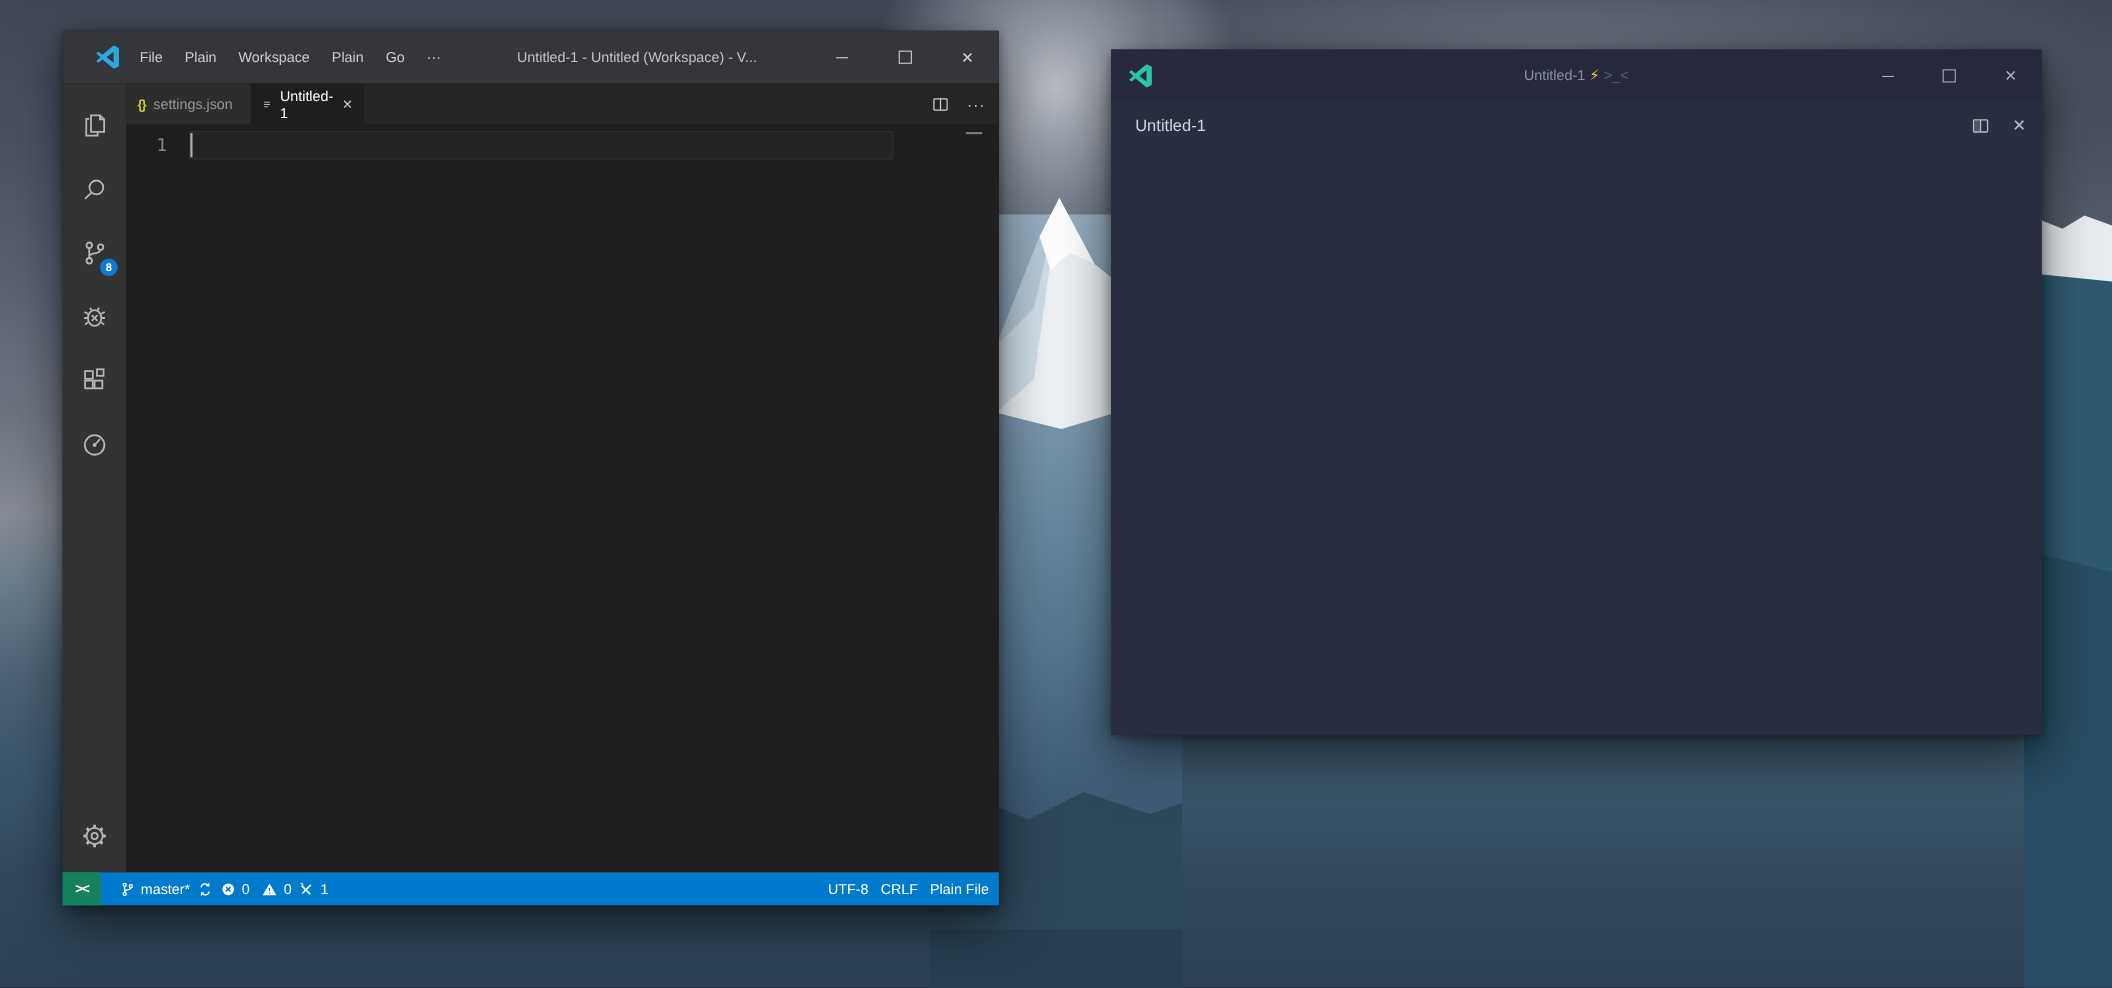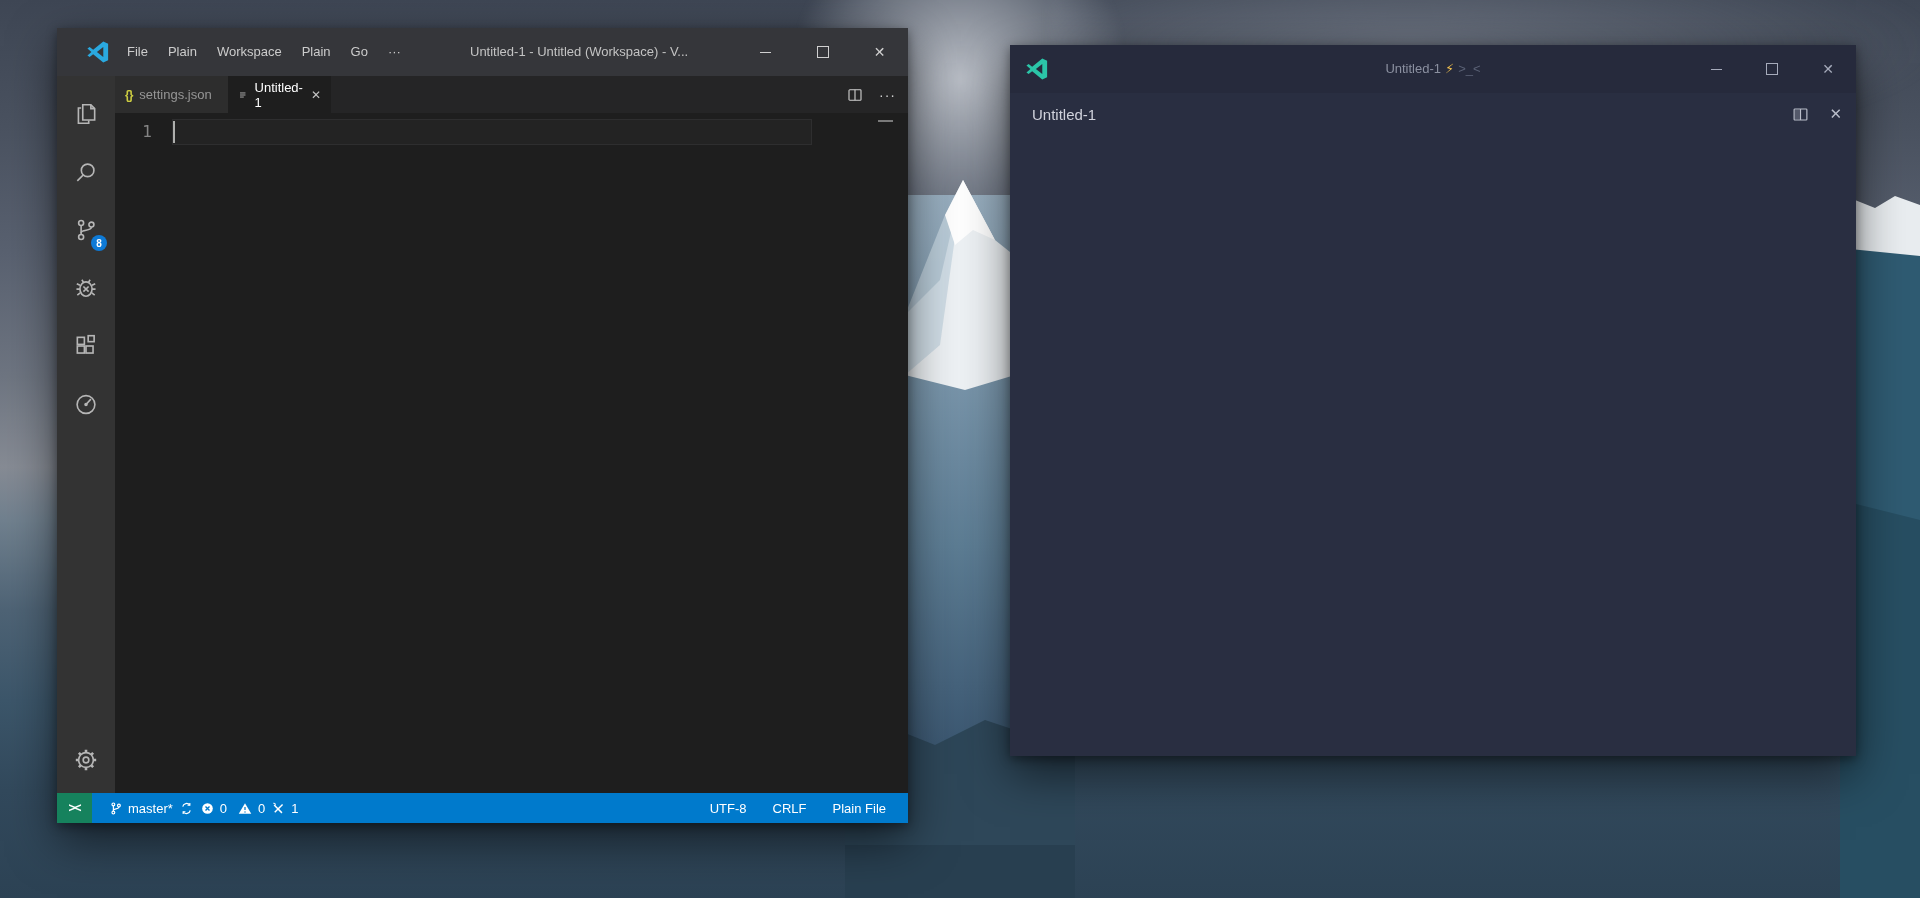--- a/index.html
+++ b/index.html
@@ -9,21 +9,21 @@
   .cloud1{position:absolute;left:800px;top:-20px;width:320px;height:260px;
     background:radial-gradient(ellipse at 50% 38%,rgba(205,209,216,.85),rgba(165,171,181,.35) 55%,rgba(0,0,0,0) 75%);filter:blur(3px);}
   .cloud2{position:absolute;left:1050px;top:-30px;width:900px;height:190px;
     background:radial-gradient(ellipse at 40% 40%,rgba(150,156,168,.45),rgba(0,0,0,0) 70%);filter:blur(4px);}
   .mountain{position:absolute;left:845px;top:45px;width:230px;height:853px;}
   .berg{position:absolute;left:1840px;top:0;width:80px;height:898px;}
 
   
   .window{position:absolute;box-shadow:0 18px 44px rgba(0,0,0,.55),0 3px 10px rgba(0,0,0,.4);}
   .win-left{left:57px;top:28px;width:851px;height:795px;background:#1e1e1e;}
-  .win-right{left:1010px;top:45px;width:846px;height:711px;background:#292e41;}
+  .win-right{left:1010px;top:45px;width:846px;height:623px;background:#292e41;}
 
   
   .titlebar{position:relative;height:48px;background:#35363a;display:flex;align-items:center;color:#cccccc;font-size:13px;}
   .logo{margin-left:30px;width:22px;height:22px;flex:0 0 auto;}
   .menus{display:flex;margin-left:8px;}
   .menu-item{padding:0 10px;line-height:48px;color:#cccccc;cursor:default;}
   .wtitle{position:absolute;left:413px;top:0;line-height:48px;color:#c3c3c3;white-space:nowrap;text-align:right;}
   .controls{position:absolute;right:0;top:0;height:48px;display:flex;}
   .ctrl{width:57px;height:48px;display:flex;align-items:center;justify-content:center;color:#d0d0d0;font-size:14px;}
   .ctrl-min i{display:block;width:11px;height:1px;background:#d0d0d0;}
@@ -53,21 +53,21 @@
   .gutter-num{position:absolute;left:0;top:6px;width:37px;height:26px;line-height:26px;text-align:right;color:#858585;font-family:"DejaVu Sans Mono",monospace;font-size:16px;}
   .curline{position:absolute;left:57px;top:6px;width:640px;height:26px;border:1px solid #2e2e2f;background:rgba(255,255,255,.025);box-sizing:border-box;}
   .cursor{position:absolute;left:58px;top:8px;width:2px;height:22px;background:#aeafad;}
   .ruler-mark{position:absolute;right:15px;top:7px;width:15px;height:2px;background:#7a7a7a;}
 
   .statusbar{position:absolute;bottom:0;left:0;right:0;height:30px;background:#007acc;display:flex;align-items:center;color:#ffffff;font-size:13px;}
   .remote{width:35px;height:30px;background:#16825d;display:flex;align-items:center;justify-content:center;font-weight:bold;font-size:12px;letter-spacing:-1px;flex:0 0 auto;}
   .sb-left{display:flex;align-items:center;gap:6px;margin-left:17px;}
   .sb-group{display:flex;align-items:center;gap:5px;}
   .sb-group svg{display:block;}
-  .sb-right{margin-left:auto;display:flex;gap:26px;padding-right:22px;}
+  .sb-right{margin-left:auto;display:flex;gap:11px;padding-right:9px;}
   .sb-item{white-space:nowrap;}
 
   
   .titlebar2{position:relative;height:48px;background:#262a3c;}
   .logo2{position:absolute;left:16px;top:13px;width:22px;height:22px;}
   .rtitle{position:absolute;left:0;right:0;top:0;line-height:48px;text-align:center;font-size:13px;color:#8b90a0;white-space:nowrap;}
   .rtitle .emoji{color:#f2c14e;padding:0 4px;}
   .rtitle .suffix{color:#5a6175;}
   .controls2{position:absolute;right:0;top:0;height:48px;display:flex;}
   .ctrl2{width:56px;height:48px;display:flex;align-items:center;justify-content:center;color:#a6abbb;font-size:14px;}

